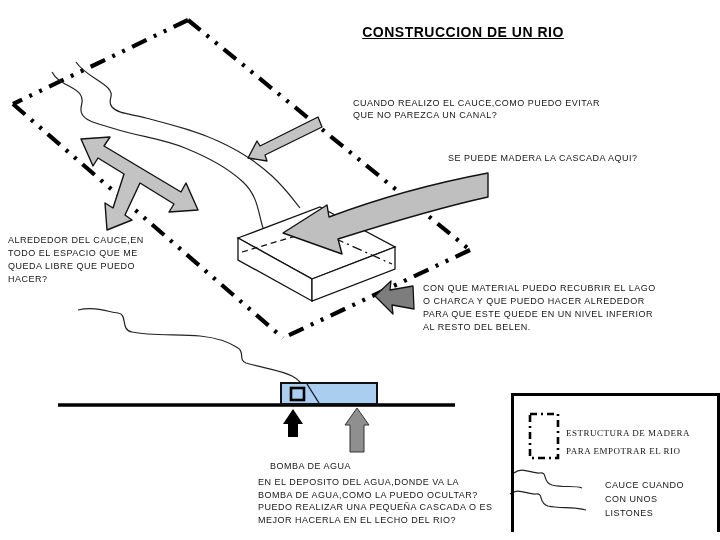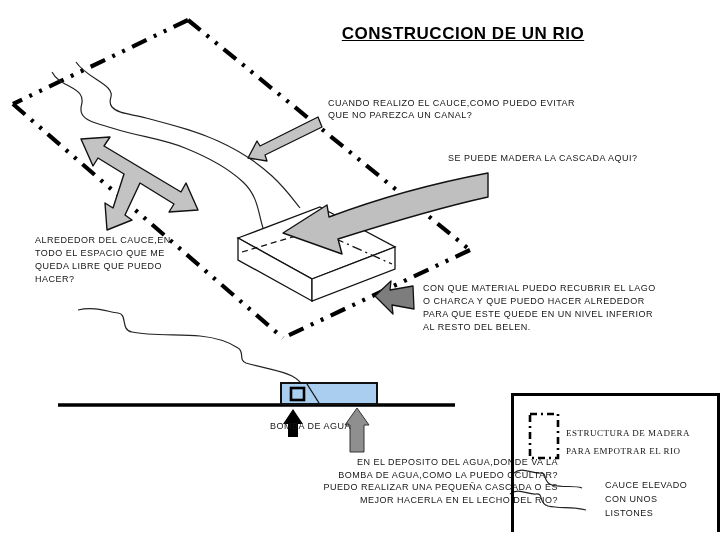--- a/index.html
+++ b/index.html
@@ -2,21 +2,21 @@
 <html><head>
 <meta charset="utf-8">
 <style>
   html,body{margin:0;padding:0;background:#fff;}
   #stage{position:relative;width:720px;height:540px;background:#ffffff;overflow:hidden;
          font-family:"Liberation Sans", sans-serif;color:#111;}
   svg{position:absolute;left:0;top:0;}
   .txt{position:absolute;white-space:pre-line;font-size:9px;letter-spacing:.5px;
        line-height:12px;color:#151515;}
   .title{position:absolute;left:338px;top:24px;width:250px;text-align:center;
-         font-size:17px;font-weight:bold;letter-spacing:.5px;
+         font-size:14px;font-weight:bold;letter-spacing:.5px;
          text-decoration:underline;color:#000;}
   .lh11{line-height:11.5px;}
   .lh13{line-height:13px;}
   .lh125{line-height:12.5px;}
   .lh14{line-height:14px;}
   .lh18{line-height:18px;font-family:Liberation Serif, serif;}
   #legend-box{position:absolute;left:511px;top:393px;width:203px;height:136px;
               border-top:3px solid #000;border-left:3px solid #000;border-right:3px solid #000;
               border-bottom:none;background:transparent;}
 </style>
@@ -76,42 +76,42 @@
 
     <rect x="530" y="414" width="28" height="44" fill="none" stroke="#000" stroke-width="2.6" stroke-dasharray="7 4 2 4"></rect>
     <g stroke="#222" stroke-width="1.2" fill="none">
       <path d="M 514 473 C 522 466 532 474 540 473 C 548 472 542 482 552 485 C 564 488 574 485 582 488"></path>
       <path d="M 510 494 C 518 487 528 495 536 494 C 544 493 538 503 548 506 C 560 509 572 506 586 510"></path>
     </g>
   </svg>
 
   <div class="title">CONSTRUCCION DE UN RIO</div>
 
-  <div class="txt lh11" style="left:328px;top:98px;width:300px;">CUANDO REALIZO EL CAUCE,COMO PUEDO EVITAR
+  <div class="txt lh11" style="left:353px;top:98px;width:300px;">CUANDO REALIZO EL CAUCE,COMO PUEDO EVITAR
 QUE NO PAREZCA UN CANAL?</div>
 
   <div class="txt" style="left:448px;top:152px;width:230px;">SE PUEDE MADERA  LA CASCADA AQUI?</div>
 
-  <div class="txt lh13" style="left:8px;top:234px;width:170px;margin-left:27px;">ALREDEDOR DEL CAUCE,EN
+  <div class="txt lh13" style="left:8px;top:234px;width:170px;">ALREDEDOR DEL CAUCE,EN
 TODO EL ESPACIO QUE ME
 QUEDA LIBRE QUE PUEDO
 HACER?</div>
 
   <div class="txt lh13" style="left:423px;top:282px;width:300px;">CON QUE MATERIAL PUEDO RECUBRIR EL LAGO
 O CHARCA Y QUE PUEDO HACER ALREDEDOR
 PARA QUE ESTE QUEDE EN UN NIVEL INFERIOR
 AL RESTO DEL BELEN.</div>
 
-  <div class="txt" style="left:254px;top:420px;width:120px;padding-left:16px;">BOMBA DE AGUA</div>
+  <div class="txt" style="left:254px;top:460px;width:120px;padding-left:16px;">BOMBA DE AGUA</div>
 
-  <div class="txt lh125" style="left:258px;top:456px;width:300px;text-align:right;">EN EL DEPOSITO DEL AGUA,DONDE VA LA
+  <div class="txt lh125" style="left:258px;top:476px;width:300px;">EN EL DEPOSITO DEL AGUA,DONDE VA LA
 BOMBA DE AGUA,COMO LA PUEDO OCULTAR?
 PUEDO REALIZAR UNA PEQUEÑA CASCADA O ES
 MEJOR HACERLA EN EL LECHO DEL RIO?</div>
 
   <div id="legend-box"></div>
   <div class="txt lh18" style="left:566px;top:424px;width:150px;">ESTRUCTURA DE MADERA
 PARA EMPOTRAR EL RIO</div>
-  <div class="txt lh14" style="left:605px;top:478px;width:110px;">CAUCE ELEVADO
+  <div class="txt lh14" style="left:605px;top:478px;width:110px;">CAUCE CUANDO
 CON UNOS
 LISTONES</div>
 
 </div>
 
 </body></html>

